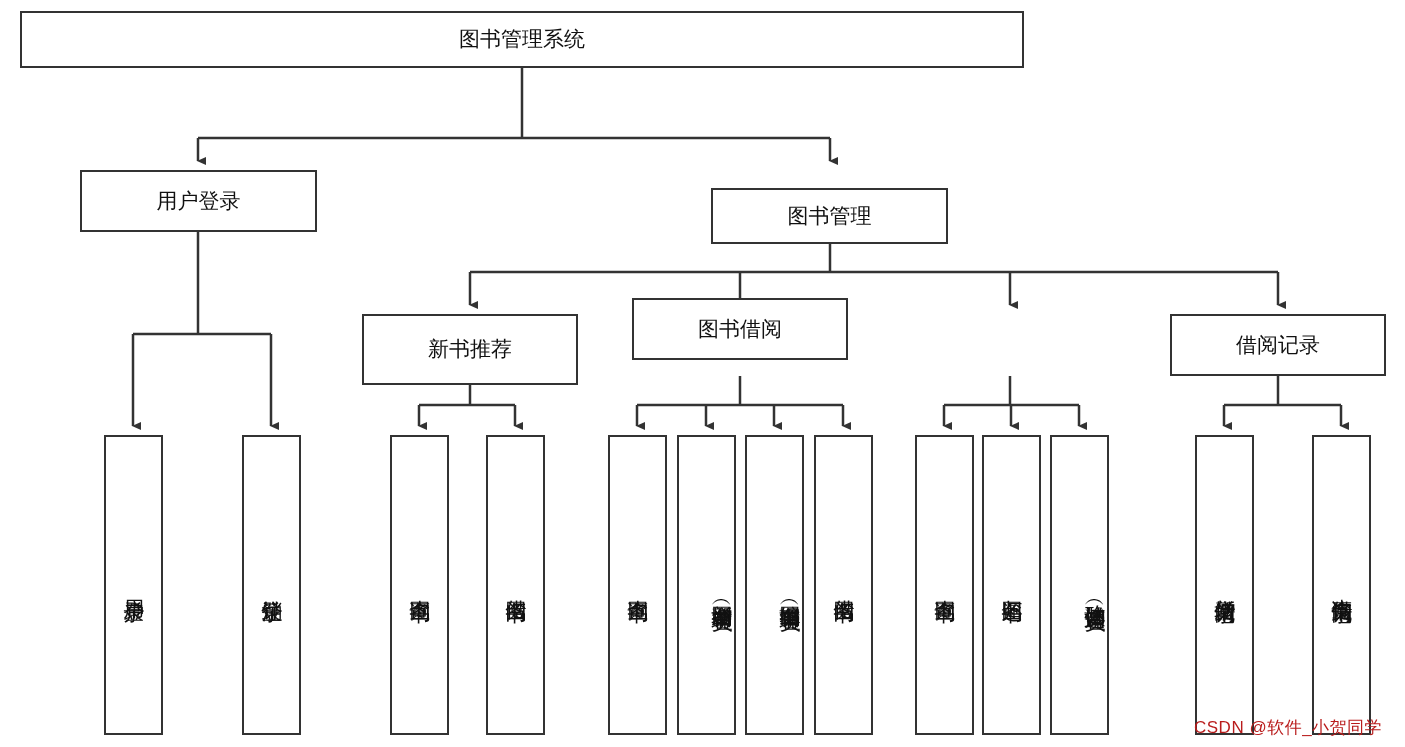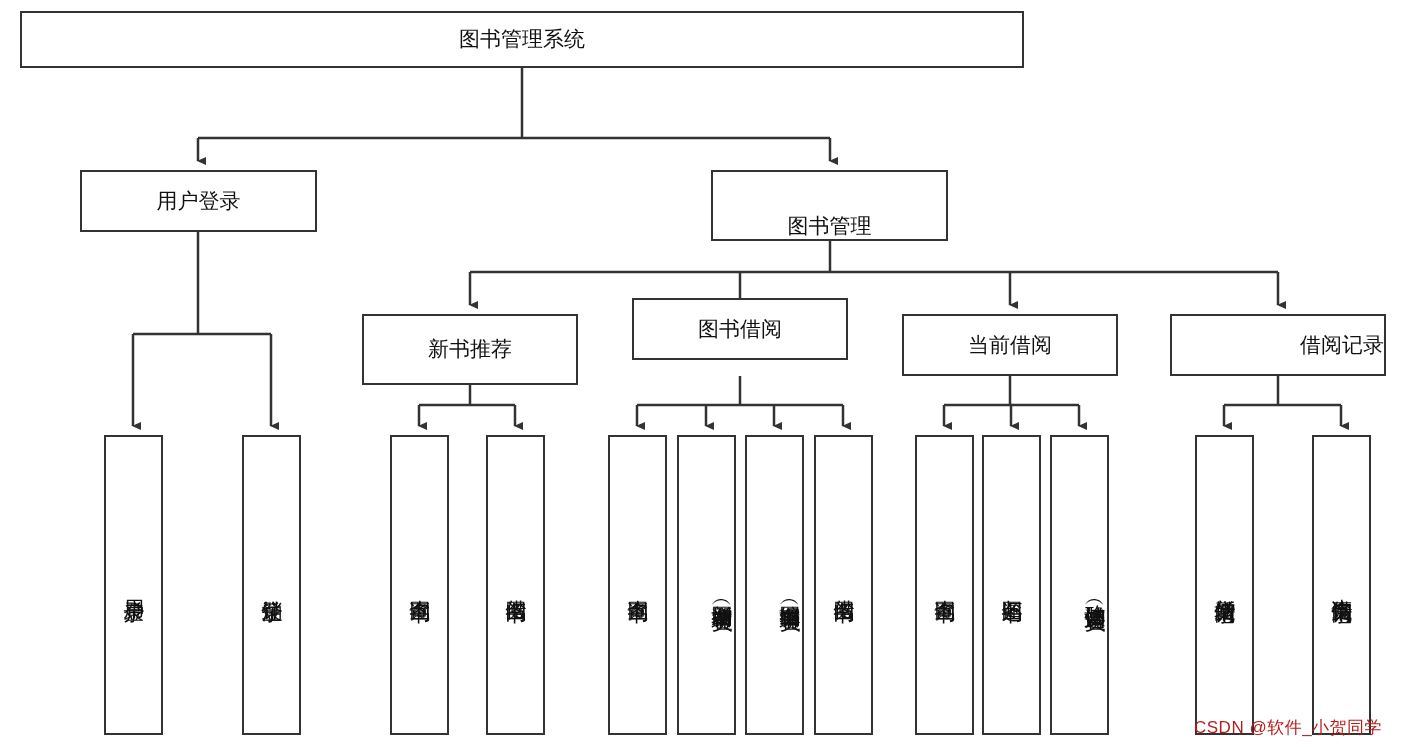--- a/index.html
+++ b/index.html
@@ -120,34 +120,31 @@
     </g>
   </svg>
 
   <div class="node root" style="left:20px; top:11px; width:1004px; height:57px;">
     <span>图书管理系统</span>
   </div>
 
   <div class="node h" style="left:80px; top:170px; width:237px; height:62px;">
     <span>用户登录</span>
   </div>
-  <div class="node h" style="left:711px; top:170px; width:237px; height:71px;align-items:flex-end;">
+  <div class="node h" style="left:711px; top:188px; width:237px; height:56px;">
     <span>图书管理</span>
   </div>
 
   <div class="node h" style="left:362px; top:314px; width:216px; height:71px;">
     <span>新书推荐</span>
   </div>
   <div class="node h" style="left:632px; top:298px; width:216px; height:62px;">
     <span>图书借阅</span>
   </div>
-  <div class="node h" style="left:902px; top:314px; width:216px; height:62px;">
-    <span>当前借阅</span>
-  </div>
-  <div class="node h" style="left:1170px; top:314px; width:216px; height:62px;justify-content:flex-end;">
+  <div class="node h" style="left:1170px; top:314px; width:216px; height:62px;">
     <span>借阅记录</span>
   </div>
 
   <div class="node v fill" style="left:104px; top:435px; width:59px; height:300px;">
     <span>用户登录</span>
   </div>
   <div class="node v fill" style="left:242px; top:435px; width:59px; height:300px;">
     <span>注销登录</span>
   </div>
 

